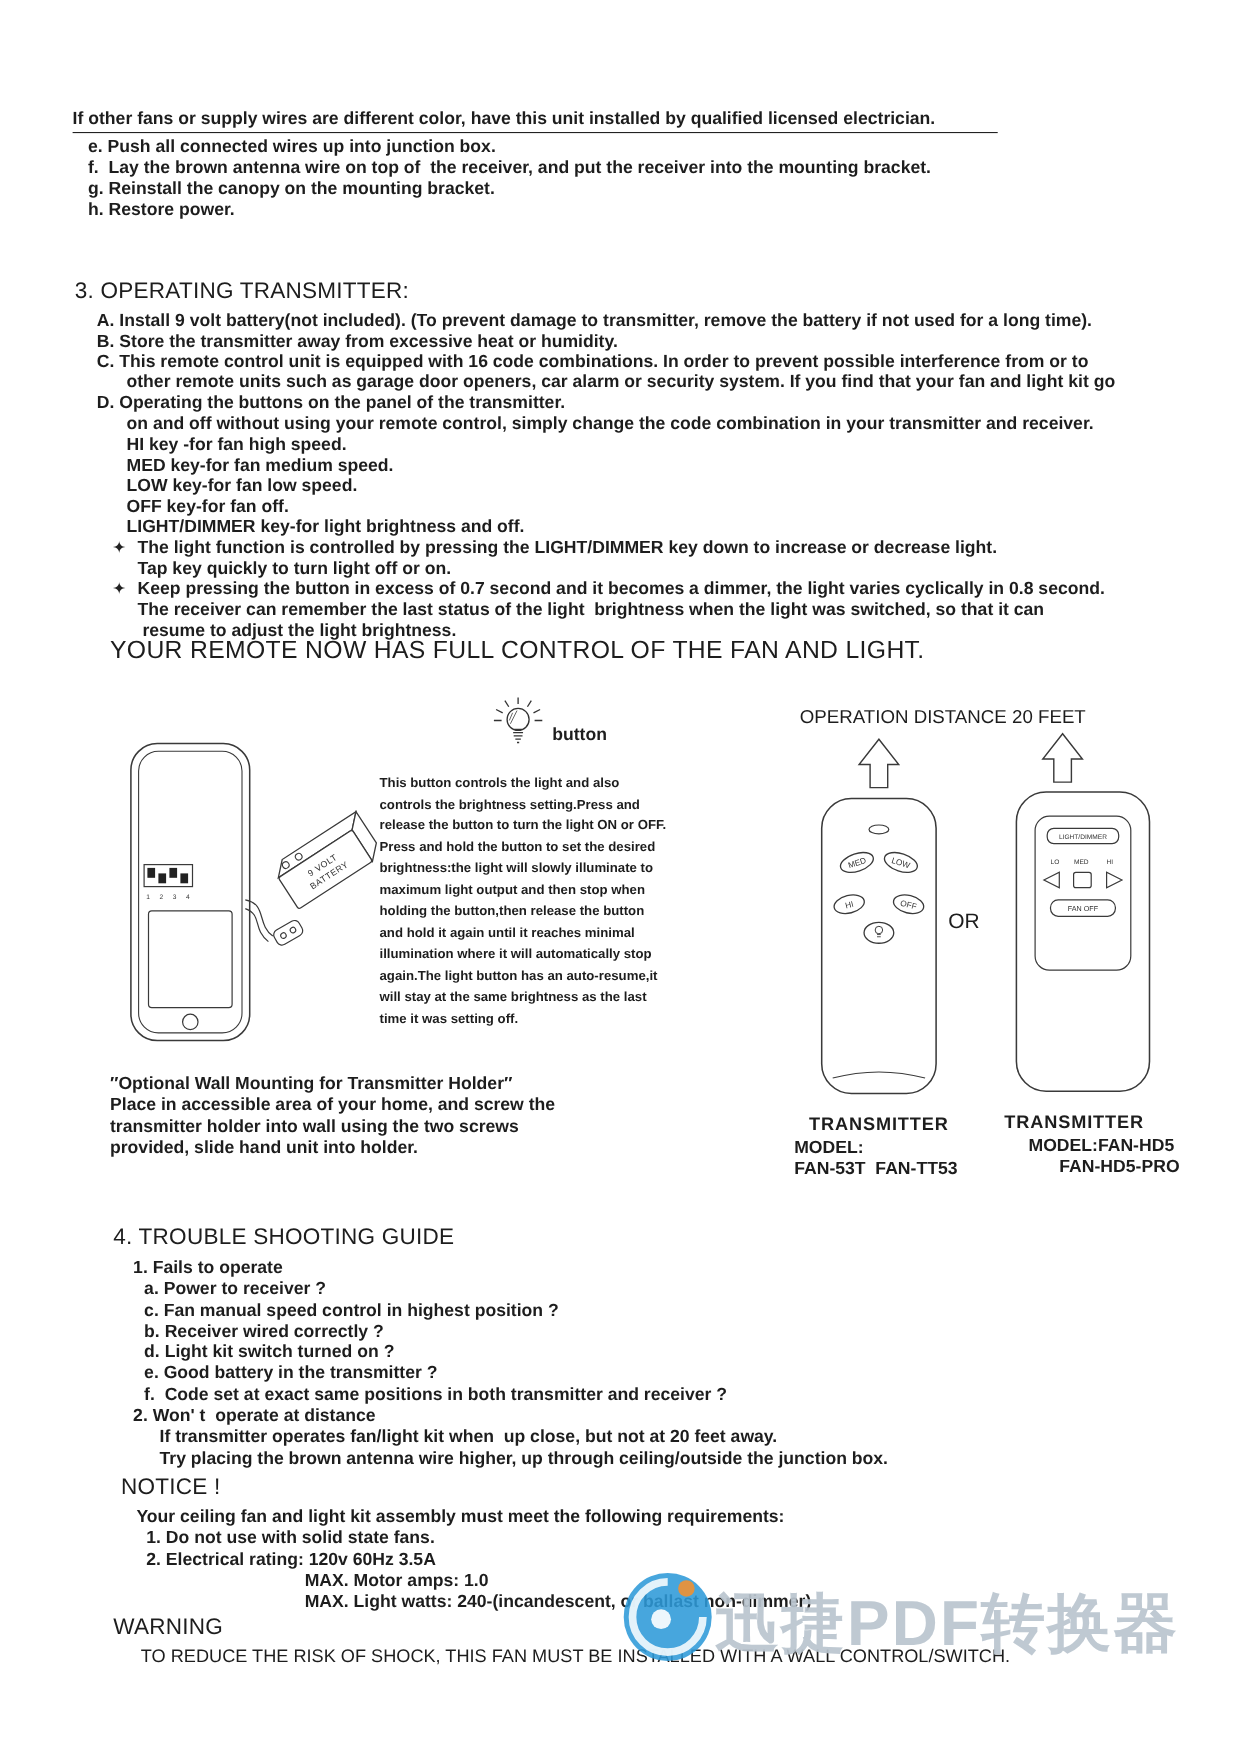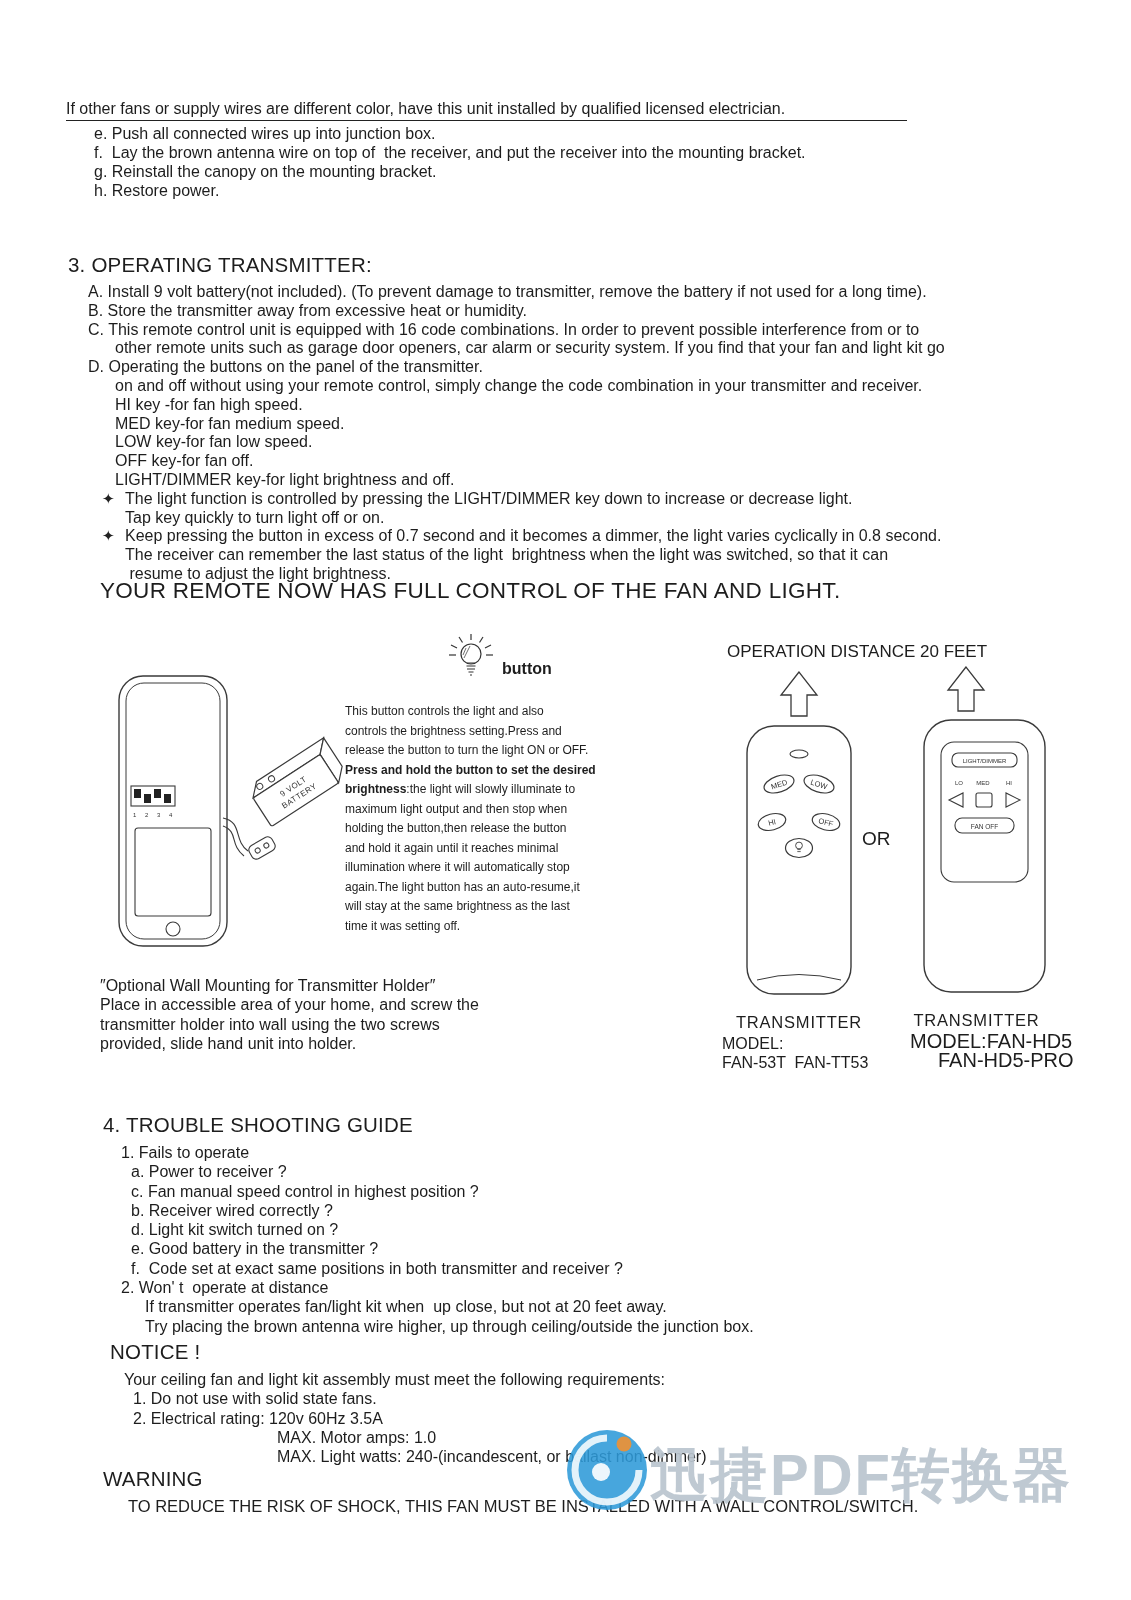--- a/index.html
+++ b/index.html
@@ -1,45 +1,45 @@
 <!DOCTYPE html>
 <html><head>
 <meta charset="utf-8">
 <style>
   *{margin:0;padding:0;box-sizing:border-box;}
   html,body{background:#ffffff;}
   .page{position:relative;width:1131px;height:1600px;background:#fff;color:#1d1d1d;
         font-family:"Liberation Sans","DejaVu Sans",sans-serif;font-size:16px;overflow:hidden;}
   .abs{position:absolute;}
-  .line{white-space:pre;}
+  .line{white-space:pre;font-weight:bold;}
   .sec-title{font-size:20.5px;line-height:24px;letter-spacing:0.2px;white-space:pre;margin-top:27px;}
 
   .intro{left:66px;top:99px;line-height:19px;}
   .underlined{display:inline-block;min-width:841px;border-bottom:1.5px solid #222;padding-bottom:2px;}
-  .intro-items{margin-left:28px;margin-top:3px;}
+  .intro-items{margin-left:14px;margin-top:3px;}
 
   .operating{left:68px;top:226px;line-height:18.8px;}
   .op-body{margin-left:20px;margin-top:6px;}
   .indent27{margin-left:27px;}
   .keys{margin-left:27px;}
   .star-row{display:flex;margin-left:14px;}
   .star{width:23px;font-size:15px;flex:none;color:#222;}
 
   .banner{left:100px;top:578px;font-size:22.5px;letter-spacing:0.3px;white-space:pre;}
 
   .figure{left:0;top:630px;width:1131px;height:456px;}
   .button-label{left:502px;top:30px;font-weight:bold;white-space:pre;}
   .op-distance{left:727px;top:12px;font-size:17px;white-space:pre;}
   .desc{left:345px;top:72px;font-size:12px;line-height:19.5px;}
   .or-label{left:862px;top:198px;font-size:19px;white-space:pre;}
   .t1-title{left:733px;top:383px;width:132px;text-align:center;}
   .t2-title{left:908px;top:381px;width:137px;text-align:center;}
   .t-title{font-size:16.5px;letter-spacing:0.8px;}
   .t1-model{left:722px;top:404px;font-size:16px;line-height:19px;}
-  .t2-model{left:910px;top:402px;font-size:20px;line-height:19px;}
+  .t2-model{left:935px;top:402px;font-size:16px;line-height:19px;}
   .ind28s{margin-left:28px;}
   .wall-mount{left:100px;top:346px;line-height:19.4px;}
 
   .trouble{left:103px;top:1086px;line-height:19.3px;}
   .tr-body{margin-top:6px;}
   .ind18{margin-left:18px;}
   .ind28{margin-left:28px;}
   .ind42{margin-left:42px;}
 
   .notice{left:110px;top:1313px;line-height:19.3px;}

